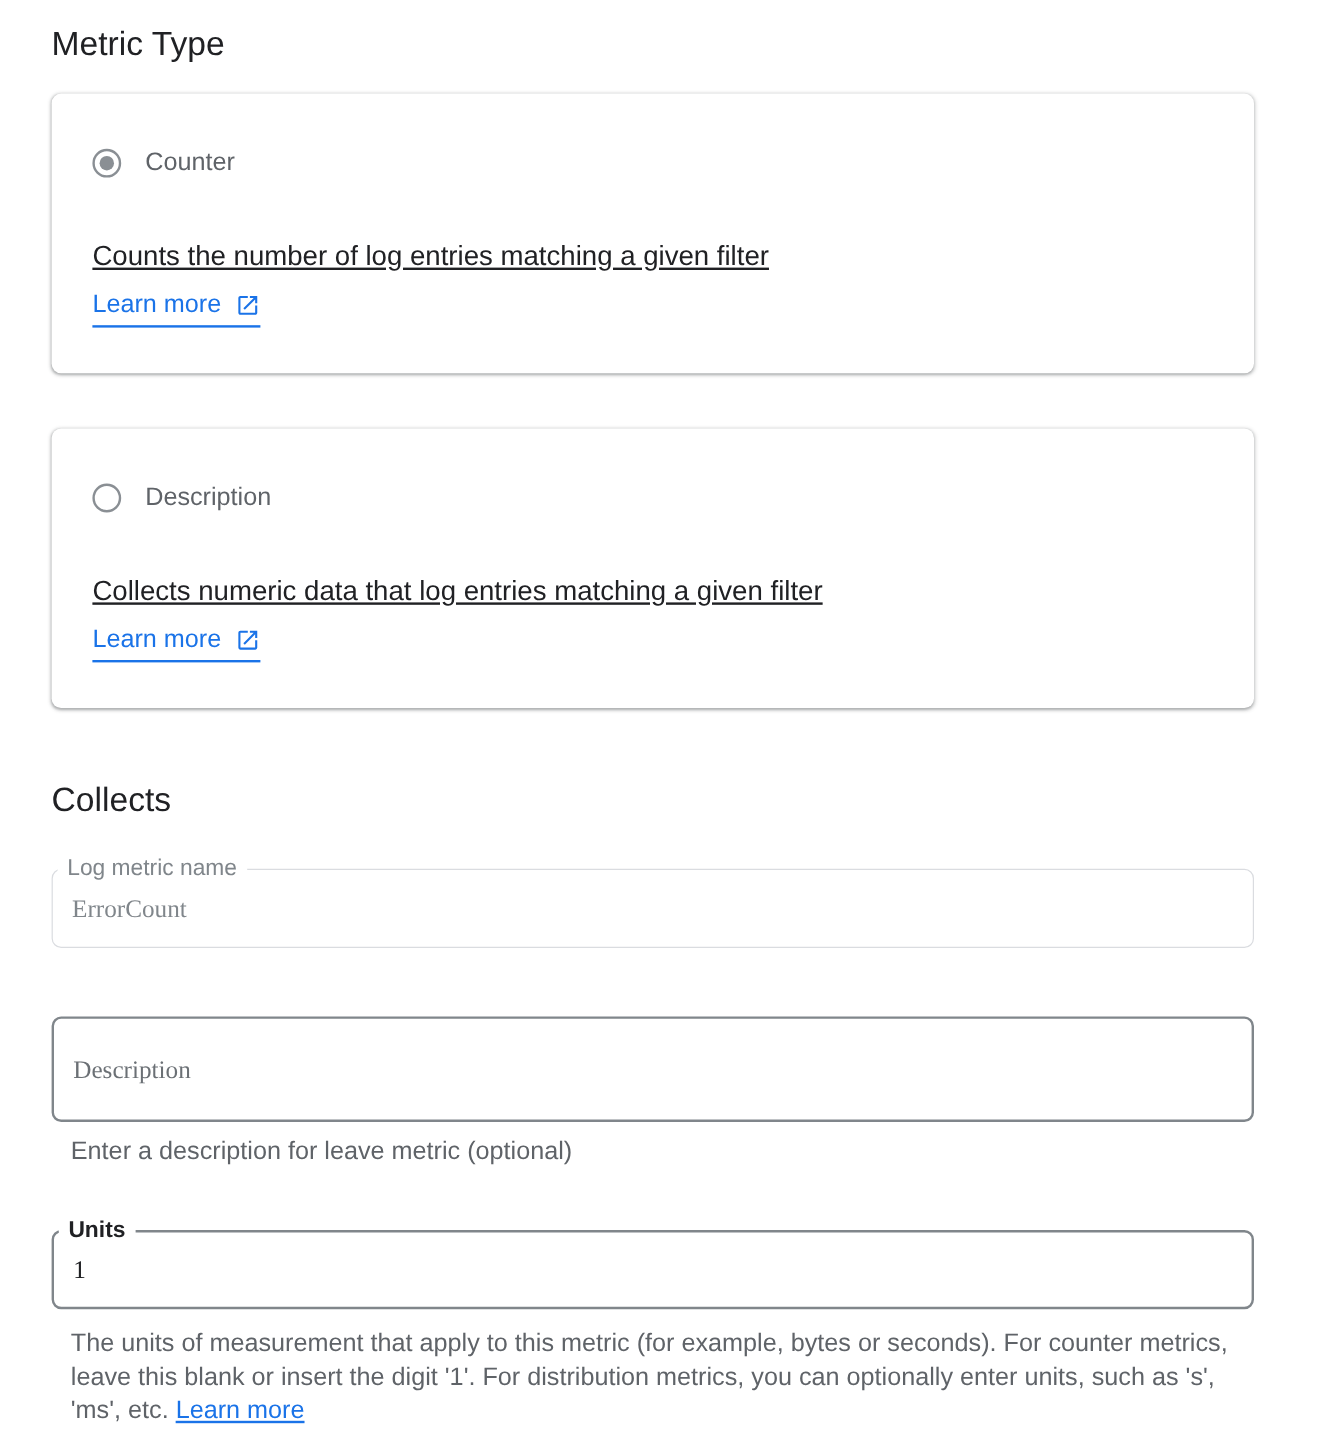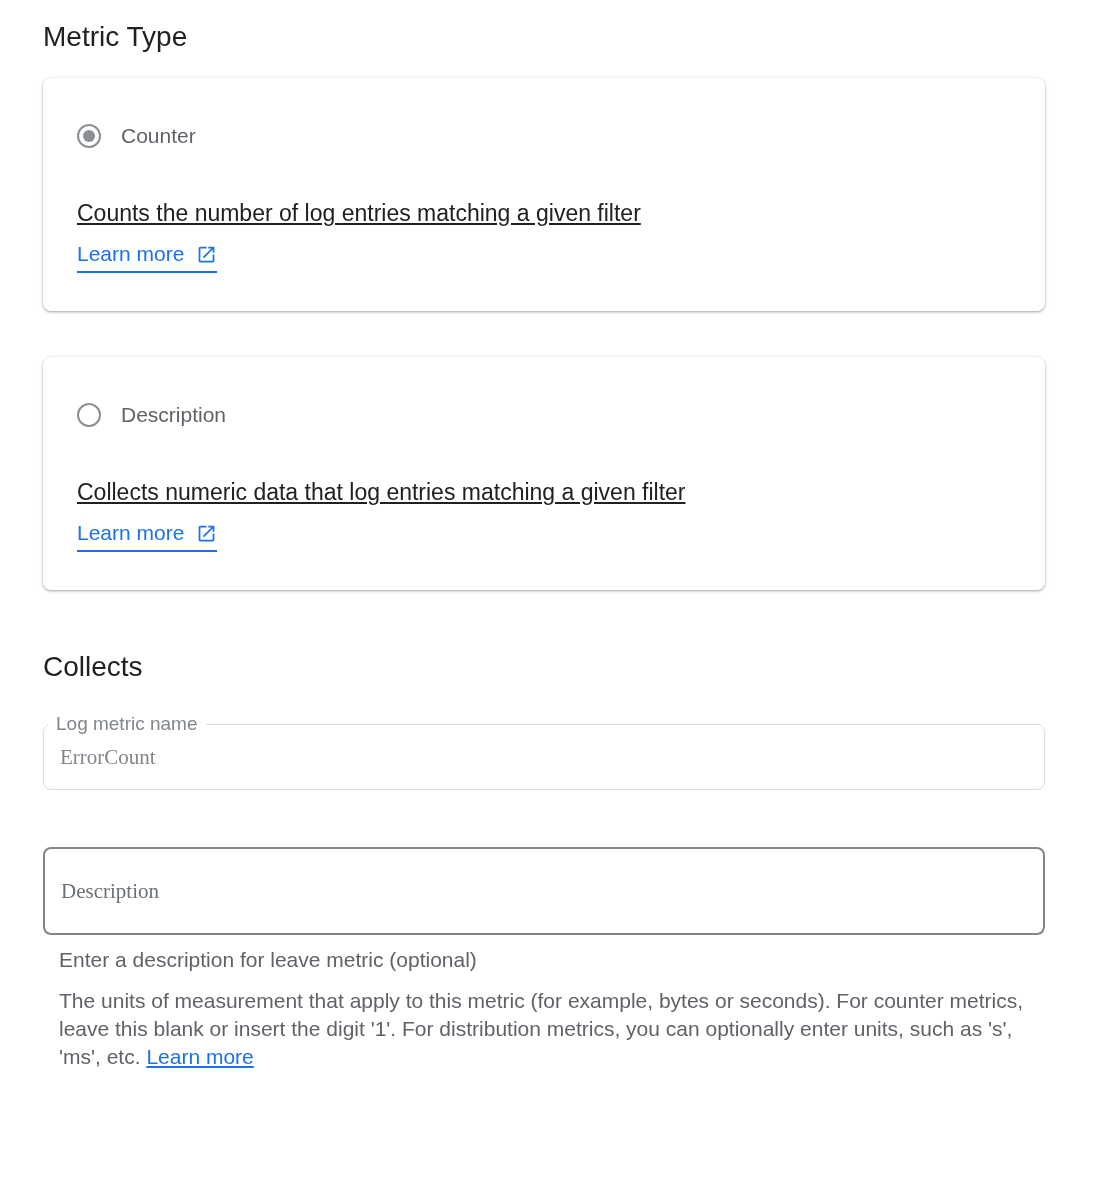--- a/index.html
+++ b/index.html
@@ -129,18 +129,22 @@
   <div class="field field-disabled">
     <span class="notch-label gray">Log metric name</span>
     <input type="text" readonly="" value="ErrorCount" style="">
   </div>
 
   <div class="field field-active field-description">
     <input type="text" placeholder="Description" style="">
   </div>
   <p class="helper">Enter a description for leave metric (optional)</p>
 
+  <div class="field field-active field-units">
+    <span class="notch-label dark">Units</span>
+    <input type="text" value="1" style="">
+  </div>
   <p class="helper units-helper">
     <span>The units of measurement that apply to this metric (for example, bytes or seconds). For counter metrics, leave this blank or insert the digit '1'. For distribution metrics, you can optionally enter units, such as 's', 'ms', etc.</span>
     <a class="inline-link">Learn more</a>
   </p>
 
 </main>
 
 </body></html>

